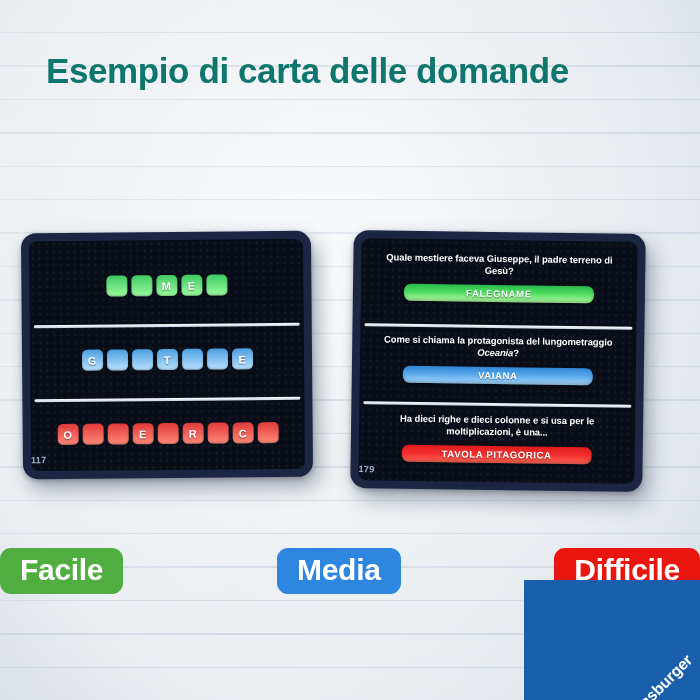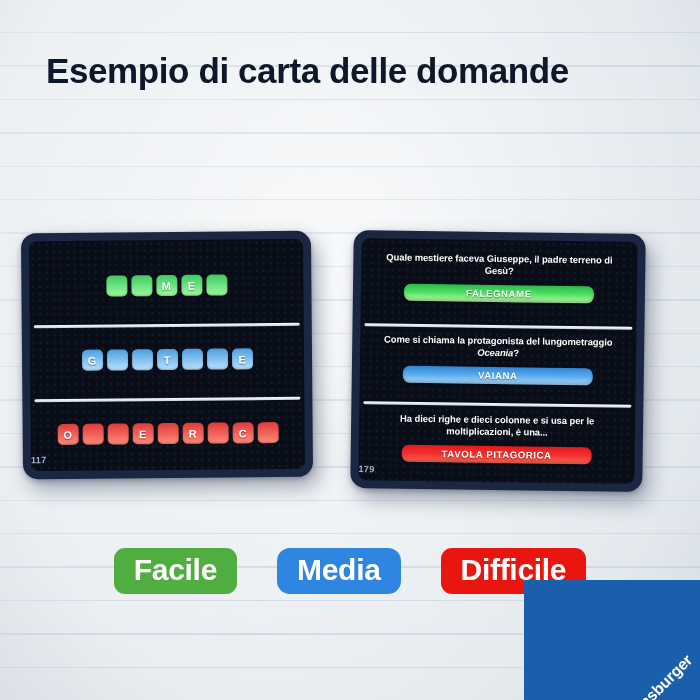--- a/index.html
+++ b/index.html
@@ -23,21 +23,21 @@
       );
   }
   #paper:after{
     content:"";position:absolute;inset:0;
     background:radial-gradient(ellipse at 50% 40%, rgba(255,255,255,0.5), rgba(200,210,220,0.25) 75%, rgba(178,190,203,0.42) 100%);
   }
 
   
   #head{position:absolute;left:46px;top:52px;width:620px;z-index:5;}
   #title{
-    font-size:35px;font-weight:bold;color:#0f172a;letter-spacing:-0.4px;
+    font-size:35px;font-weight:bold;color:#0f766e;letter-spacing:-0.4px;
     line-height:1.06;white-space:nowrap;
   }
   #subtitle{
     font-size:21px;color:#2f66ab;margin-top:8px;letter-spacing:-0.2px;
     white-space:nowrap;
   }
 
   
   .card{
     position:absolute;
@@ -99,28 +99,28 @@
     font-size:9.6px;font-weight:bold;color:#ffffff;letter-spacing:0.6px;
     text-shadow:0 1px 1px rgba(0,0,0,0.45);
     box-shadow:inset 0 -2px 3px rgba(0,0,0,0.22), 0 1px 2px rgba(0,0,0,0.4);
   }
   .abar.g{background:linear-gradient(to bottom,#29b94b 0%,#4ddc5f 45%,#b6ffa8 100%);}
   .abar.b{background:linear-gradient(to bottom,#2f86d6 0%,#56a6ea 45%,#a9dcff 100%);}
   .abar.r{background:linear-gradient(to bottom,#e01b1b 0%,#f42f2f 50%,#ff6a55 100%);}
 
   
   #badges{position:absolute;left:0;right:0;top:548px;z-index:6;
-          display:flex;justify-content:center;gap:40px;}
+          display:flex;justify-content:space-between;gap:40px;}
   .badge{
     border-radius:11px;padding:7px 20px 9px;
     font-size:30px;font-weight:bold;color:#ffffff;letter-spacing:-0.3px;
     line-height:1;
   }
   .badge.g{background:#4fae3f;}
-  .badge.b{background:#2e86e0;border-radius:13px;}
+  .badge.b{background:#2e86e0;}
   .badge.r{background:#e8160f;}
 
   
   #rav{
     position:absolute;right:0;bottom:0;width:176px;height:120px;
     overflow:hidden;z-index:7;
   }
   #rav .tri{
     position:absolute;right:-40px;bottom:-62px;
     width:260px;height:260px;background:#1a5fab;

